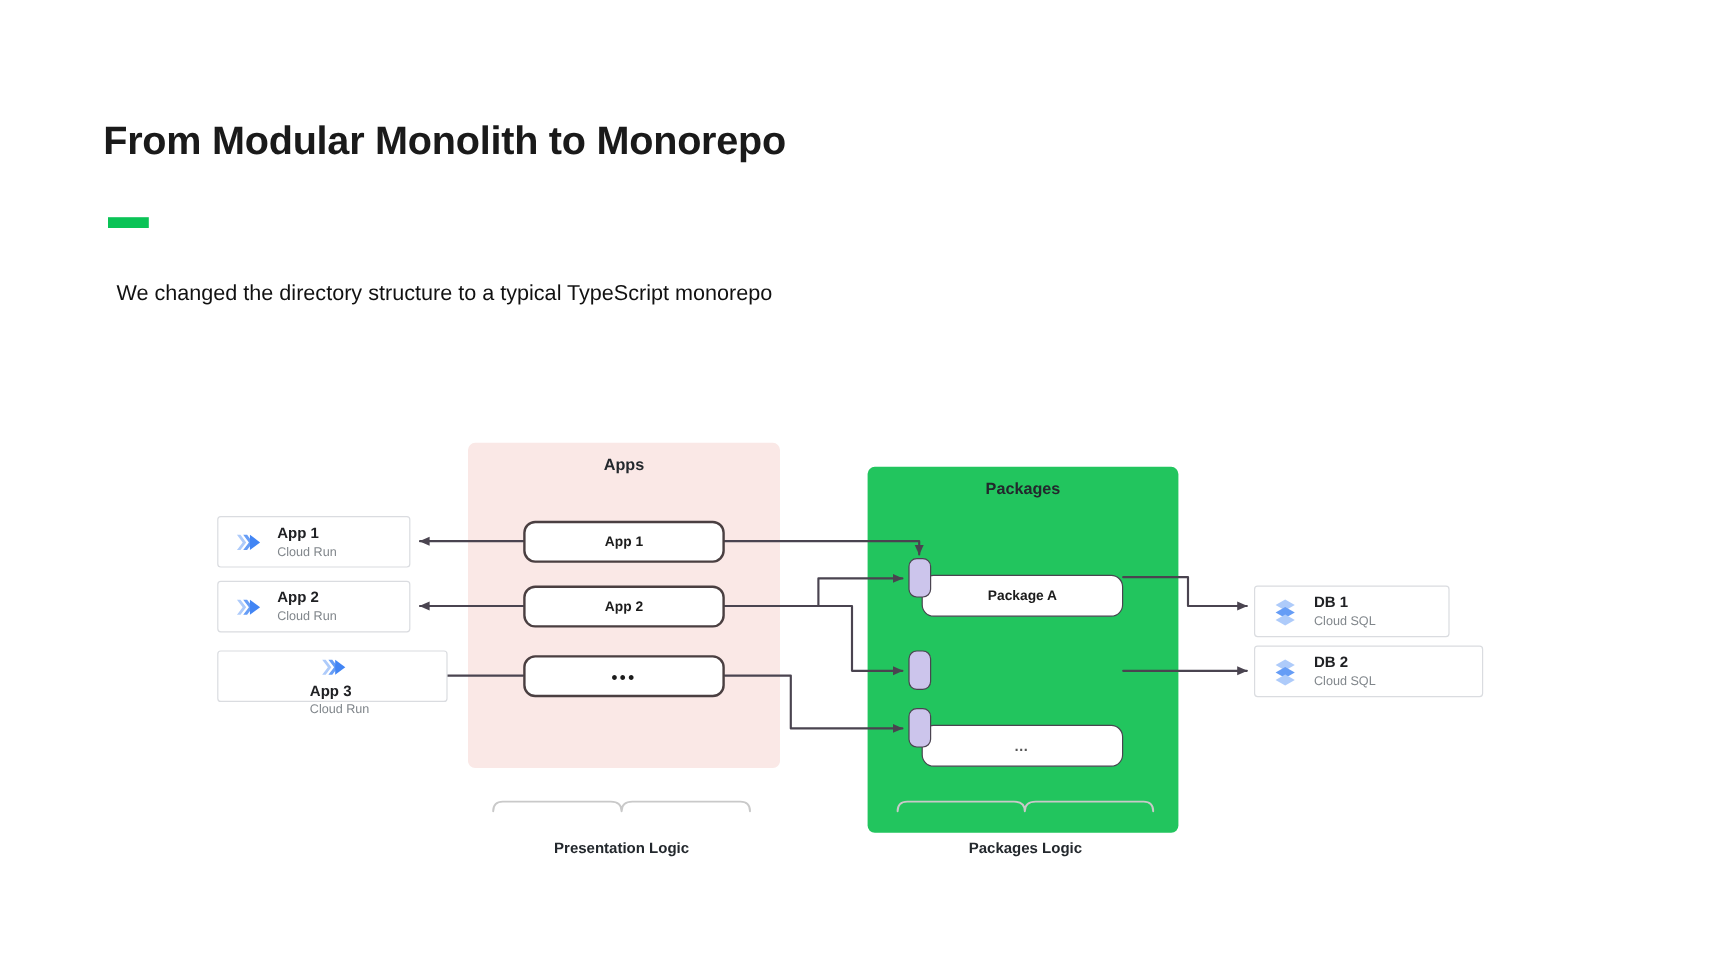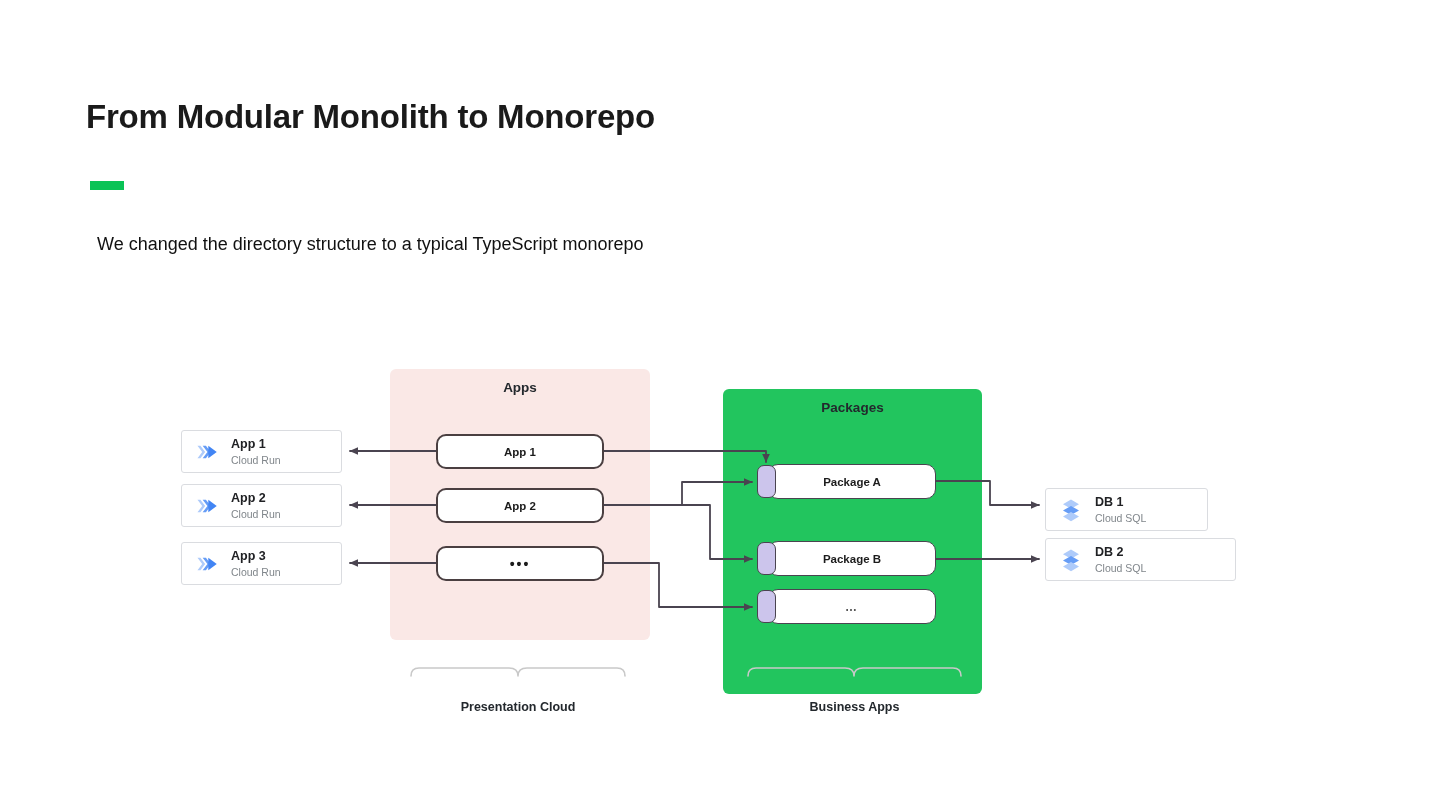--- a/index.html
+++ b/index.html
@@ -61,21 +61,21 @@
     display:flex; align-items:center; justify-content:center;
     font-size:11.5px; font-weight:bold; color:#1c1c1c;
   }
   .app-box.dots { font-size:14px; letter-spacing:2px; }
 
   
   .pkg-box {
     position:absolute; background:#ffffff;
     border:1.6px solid #4a4450; border-radius:10px;
     display:flex; align-items:center; justify-content:center;
-    font-size:11.5px; font-weight:bold; color:#1c1c1c;
+    font-size:11.5px; font-weight:bold; color:#1c1c1c;margin-top:15px;
   }
   .pkg-box.dots { font-size:12px; letter-spacing:2px; color:#555; }
   .pkg-tab {
     position:absolute; width:19px; height:33px;
     background:#ccc5ec; border:1.6px solid #4a4450; border-radius:7px;
     z-index:3;
   }
 
   
   .brace-label {
@@ -149,41 +149,40 @@
         <path d="M3.2 6.2 L7.6 12 L3.2 17.8 L5.9 17.8 L10.3 12 L5.9 6.2 Z" fill="#aecbfa"></path>
         <path d="M8.0 6.2 L12.4 12 L8.0 17.8 L11.0 17.8 L15.4 12 L11.0 6.2 Z" fill="#669df6"></path>
         <path d="M13.2 6.2 L21.0 12 L13.2 17.8 Z" fill="#4285f4"></path>
       </svg>
       <div class="svc-text">
         <span class="svc-name">App 2</span>
         <span class="svc-sub">Cloud Run</span>
       </div>
     </div>
 
-    <div class="svc-card" style="left:181px; top:542px; width:161px; height:43px;">
+    <div class="svc-card" style="left:181px; top:542px; width:192px; height:43px;flex-direction:column;">
       <svg class="svc-icon" viewBox="0 0 24 24">
         <path d="M3.2 6.2 L7.6 12 L3.2 17.8 L5.9 17.8 L10.3 12 L5.9 6.2 Z" fill="#aecbfa"></path>
         <path d="M8.0 6.2 L12.4 12 L8.0 17.8 L11.0 17.8 L15.4 12 L11.0 6.2 Z" fill="#669df6"></path>
         <path d="M13.2 6.2 L21.0 12 L13.2 17.8 Z" fill="#4285f4"></path>
       </svg>
       <div class="svc-text">
         <span class="svc-name">App 3</span>
         <span class="svc-sub">Cloud Run</span>
       </div>
     </div>
 
     <div class="app-box" style="left:436px; top:434px; width:168px; height:35px;">App 1</div>
     <div class="app-box" style="left:436px; top:488px; width:168px; height:35px;">App 2</div>
     <div class="app-box dots" style="left:436px; top:546px; width:168px; height:35px;">•••</div>
 
     <div class="pkg-tab" style="left:757px; top:465px;"></div>
     <div class="pkg-box" style="left:768px; top:464px; width:168px; height:35px;">Package A</div>
 
     <div class="pkg-tab" style="left:757px; top:542px;"></div>
-    <div class="pkg-box" style="left:768px; top:541px; width:168px; height:35px;">Package B</div>
 
     <div class="pkg-tab" style="left:757px; top:590px;"></div>
     <div class="pkg-box dots" style="left:768px; top:589px; width:168px; height:35px;">…</div>
 
     <div class="svc-card" style="left:1045px; top:488px; width:163px; height:43px;">
       <svg class="svc-icon" viewBox="0 0 24 24">
         <path d="M12 2.4 L19.4 6.6 L12 10.8 L4.6 6.6 Z" fill="#aecbfa"></path>
         <path d="M12 8.2 L19.4 12.4 L12 16.6 L4.6 12.4 Z" fill="#669df6"></path>
         <path d="M12 13.9 L19.4 18.1 L12 22.3 L4.6 18.1 Z" fill="#aecbfa"></path>
       </svg>
@@ -198,17 +197,17 @@
         <path d="M12 2.4 L19.4 6.6 L12 10.8 L4.6 6.6 Z" fill="#aecbfa"></path>
         <path d="M12 8.2 L19.4 12.4 L12 16.6 L4.6 12.4 Z" fill="#669df6"></path>
         <path d="M12 13.9 L19.4 18.1 L12 22.3 L4.6 18.1 Z" fill="#aecbfa"></path>
       </svg>
       <div class="svc-text">
         <span class="svc-name">DB 2</span>
         <span class="svc-sub">Cloud SQL</span>
       </div>
     </div>
 
-    <div class="brace-label" style="left:411px; top:700px; width:214px;">Presentation Cloud</div>
-    <div class="brace-label" style="left:748px; top:700px; width:213px;">Business Apps</div>
+    <div class="brace-label" style="left:411px; top:700px; width:214px;">Presentation Logic</div>
+    <div class="brace-label" style="left:748px; top:700px; width:213px;">Packages Logic</div>
 
   </div>
 </div>
 
 </body></html>

